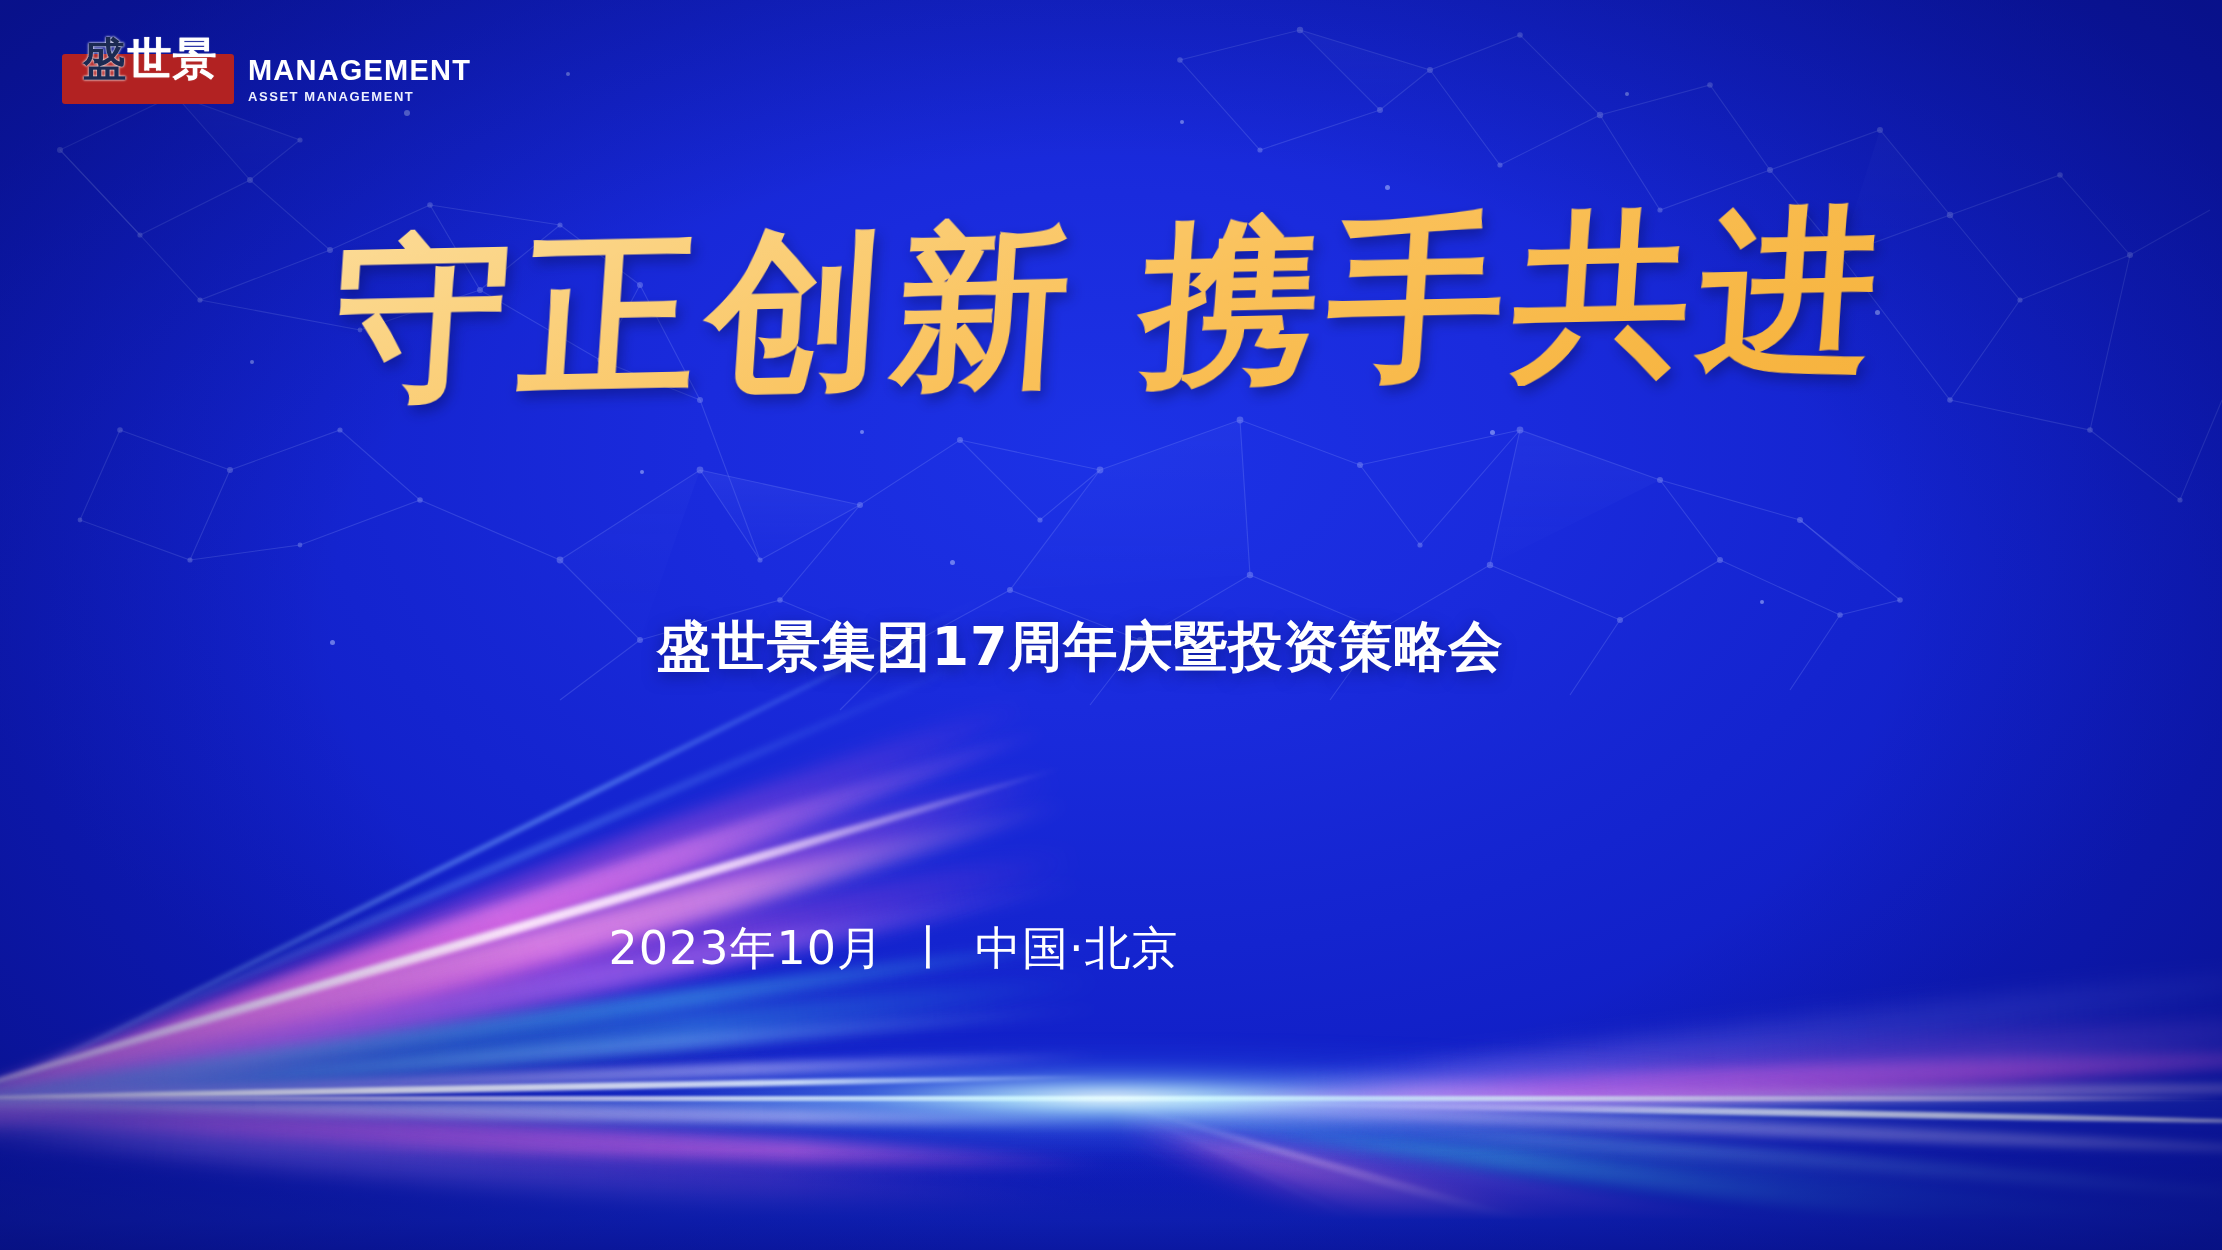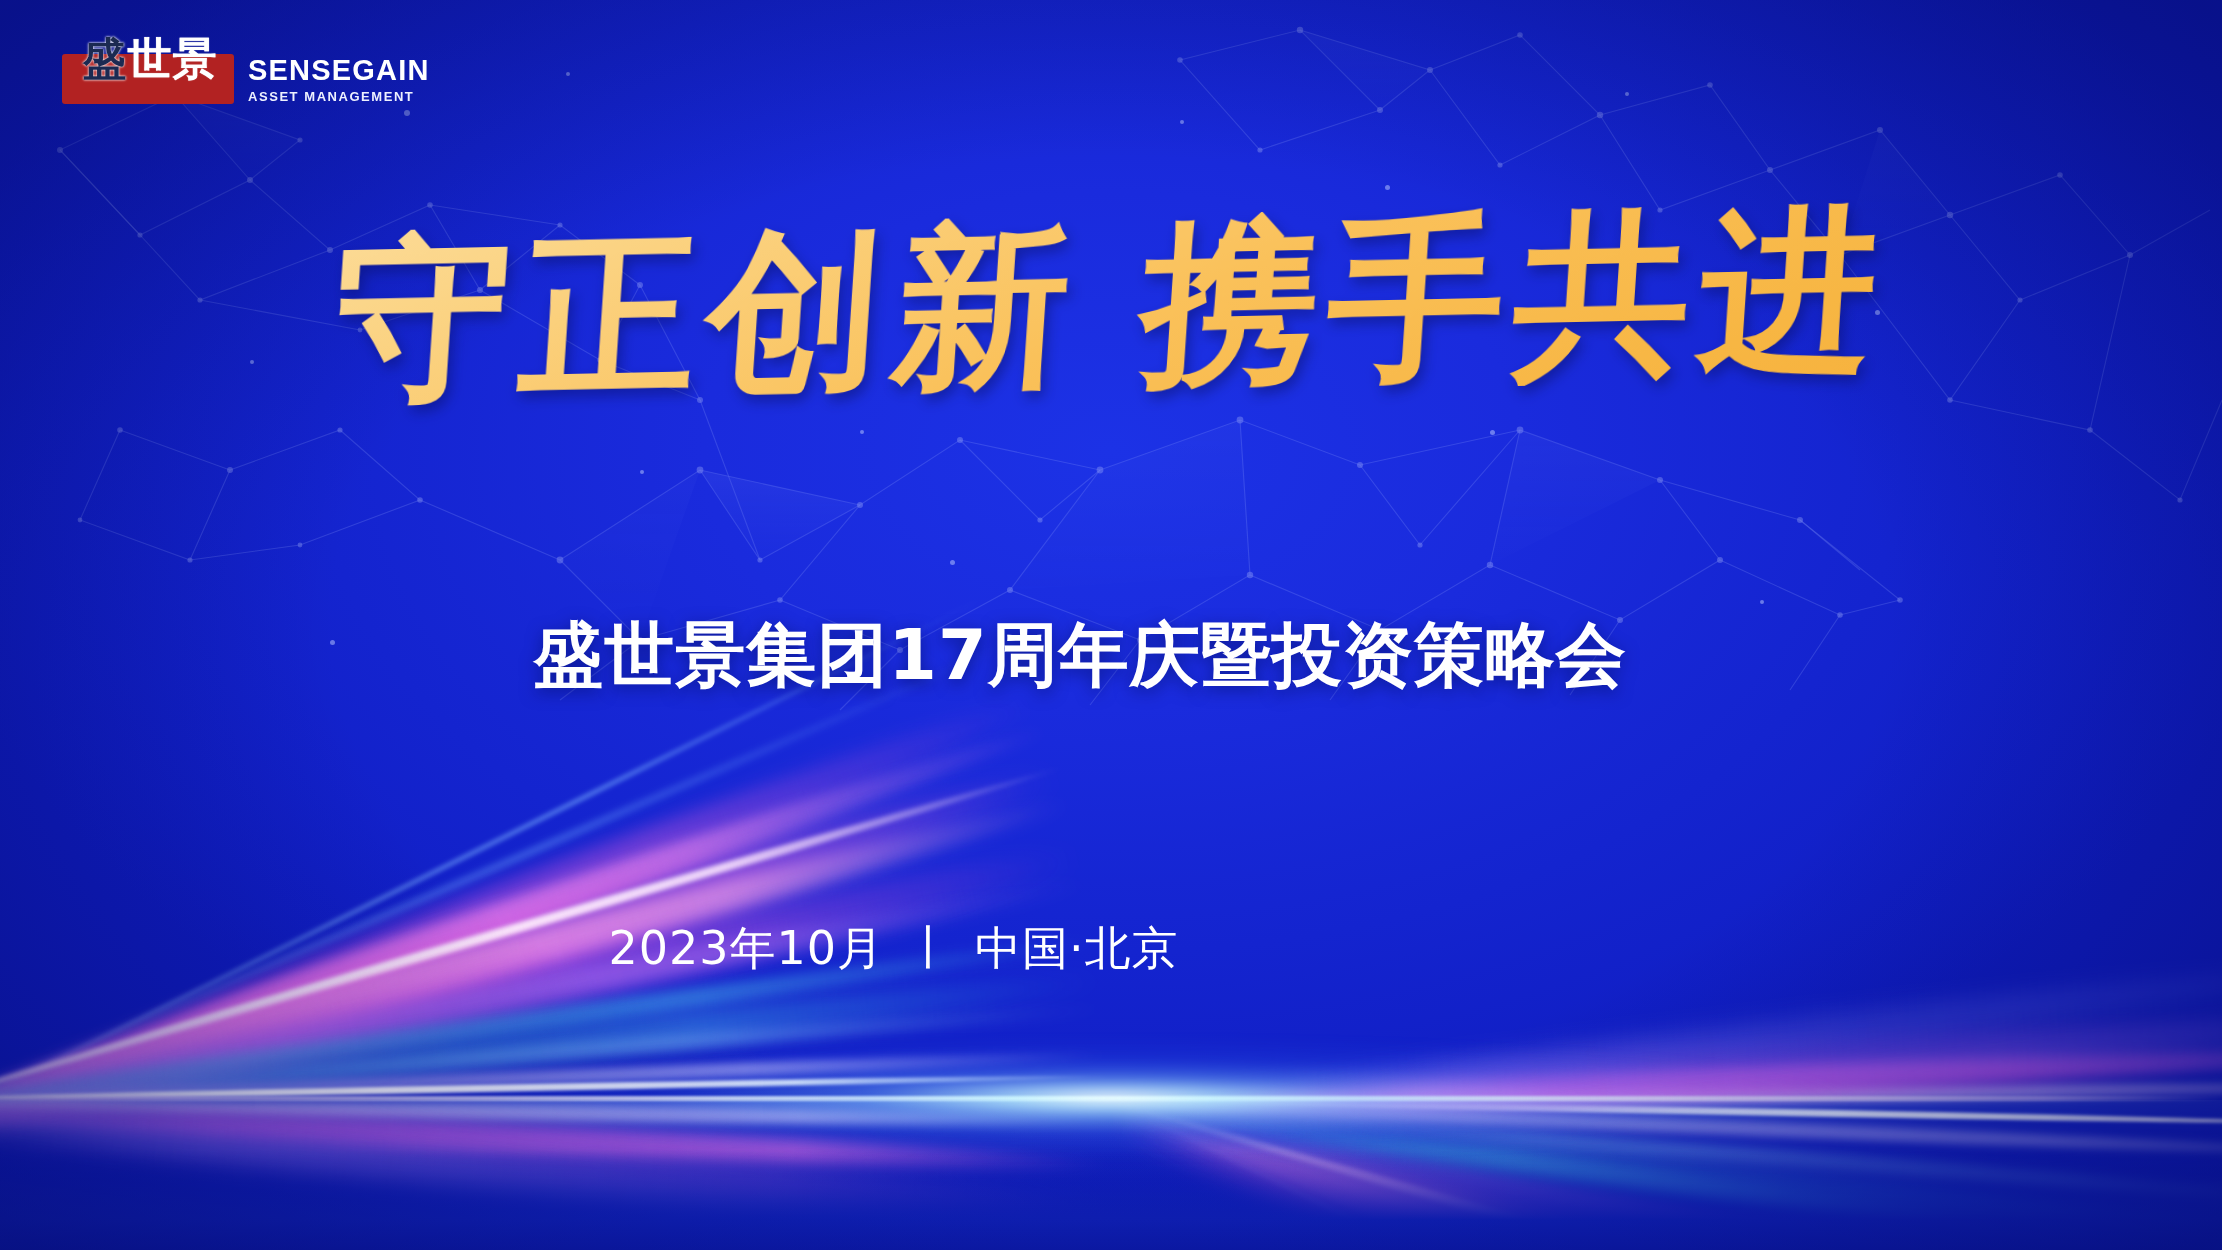--- a/index.html
+++ b/index.html
@@ -160,21 +160,21 @@
     transform:skewX(-5deg) rotate(-1.2deg);
   }
   .headline .gap{ display:inline-block; width:62px; }
 
   
   .subtitle{
     position:absolute; left:0; top:620px; width:2160px;
     text-align:center;
     font-family:"DejaVu Sans","Liberation Sans",sans-serif;
     font-weight:bold;
-    font-size:70px;
+    font-size:54px;
     line-height:1;
     letter-spacing:1px;
     color:#ffffff;
     white-space:nowrap;
     text-shadow:0 4px 16px rgba(4,12,90,.55);
   }
 
   
   .meta{
     position:absolute; left:0; top:925px; width:1787px;
@@ -498,21 +498,21 @@
     <div class="horizon-glow"></div>
     <div class="floor-bottom"></div>
   </div>
 
   <div class="bg-vignette"></div>
 
   <div class="logo">
     <div class="logo-mark"></div>
     <div class="logo-cn"><span class="c1">盛</span><span>世</span><span>景</span></div>
     <div class="logo-en">
-      <div class="l1">SENSEGAIN</div>
+      <div class="l1">MANAGEMENT</div>
       <div class="l2">ASSET MANAGEMENT</div>
     </div>
   </div>
 
   <div class="headline"><span>守正创新</span><span class="gap"></span><span>携手共进</span></div>
 
   <div class="subtitle">盛世景集团17周年庆暨投资策略会</div>
 
   <div class="meta"><span>2023年10月</span><span class="sep">丨</span><span>中国·北京</span></div>
 

